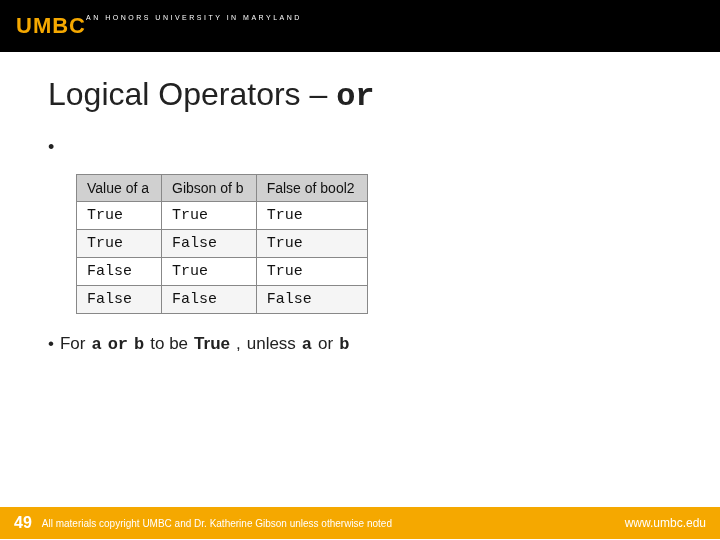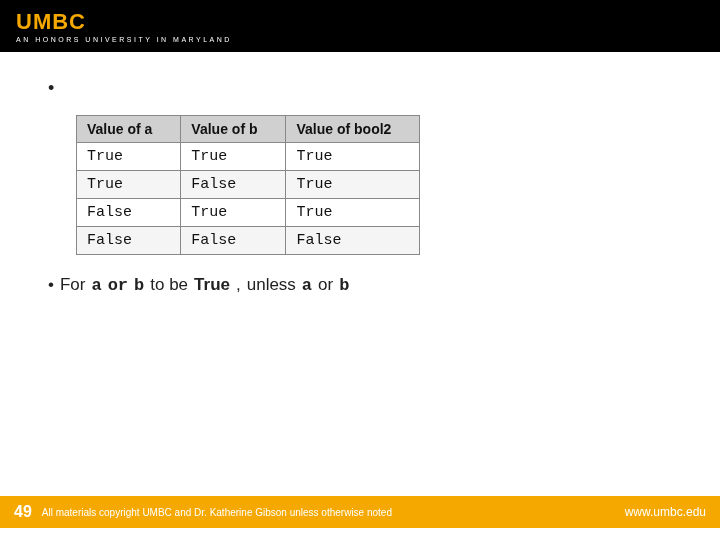--- a/index.html
+++ b/index.html
@@ -16,21 +16,21 @@
     .header {
       background: #000000;
       height: 52px;
       display: flex;
       align-items: center;
       padding: 0 16px;
     }
 
     .logo-container {
       display: flex;
-      flex-direction: column;
+      flex-direction: row;
       align-items: flex-start;
     }
 
     .logo-umbc {
       color: #f5a800;
       font-size: 22px;
       font-weight: 900;
       letter-spacing: 1px;
       font-family: Arial Black, Arial, sans-serif;
     }
@@ -98,22 +98,22 @@
       margin-left: 28px;
       margin-bottom: 20px;
       border-collapse: collapse;
       font-family: 'Courier New', Courier, monospace;
       font-size: 15px;
     }
 
     .truth-table th {
       background: #d0d0d0;
       border: 1px solid #888;
-      padding: 5px 28px 5px 10px;
-      font-weight: bold;
+      padding: 5px 12px 5px 10px;
+      font-weight: normal;
       font-size: 14px;
       font-family: Arial, sans-serif;
       text-align: left;
       color: #111;
     }
 
     .truth-table td {
       border: 1px solid #888;
       padding: 5px 28px 5px 10px;
       background: #ffffff;
@@ -143,21 +143,21 @@
       color: #222;
     }
 
     .bottom-bullet .bold-text {
       font-weight: bold;
     }
 
     
     .footer {
       position: absolute;
-      bottom: 12px;
+      bottom: 1px;
       left: 0;
       width: 720px;
       height: 32px;
       background: #f5a800;
       display: flex;
       align-items: center;
       justify-content: space-between;
       padding: 4px 14px;
     }
 
@@ -190,33 +190,36 @@
 
 <div class="header">
   <div class="logo-container">
     <span class="logo-umbc">UMBC</span>
     <span class="logo-subtitle">AN HONORS UNIVERSITY IN MARYLAND</span>
   </div>
 </div>
 
 <div class="main-content">
 
+  <h1 class="page-title">
+    <span>Logical Operators – </span><span class="code-inline">or</span>
+  </h1>
 
   <div class="bullet-section">
     <div class="bullet-item">
       <span class="bullet-dot">•</span>
     </div>
   </div>
 
   <table class="truth-table">
     <thead>
       <tr>
         <th>Value of a</th>
-        <th>Value of  b</th>
-        <th>Value of  bool2</th>
+        <th>Gibson of  b</th>
+        <th>False of  bool2</th>
       </tr>
     </thead>
     <tbody>
       <tr>
         <td>True</td>
         <td>True</td>
         <td>True</td>
       </tr>
       <tr>
         <td>True</td>

